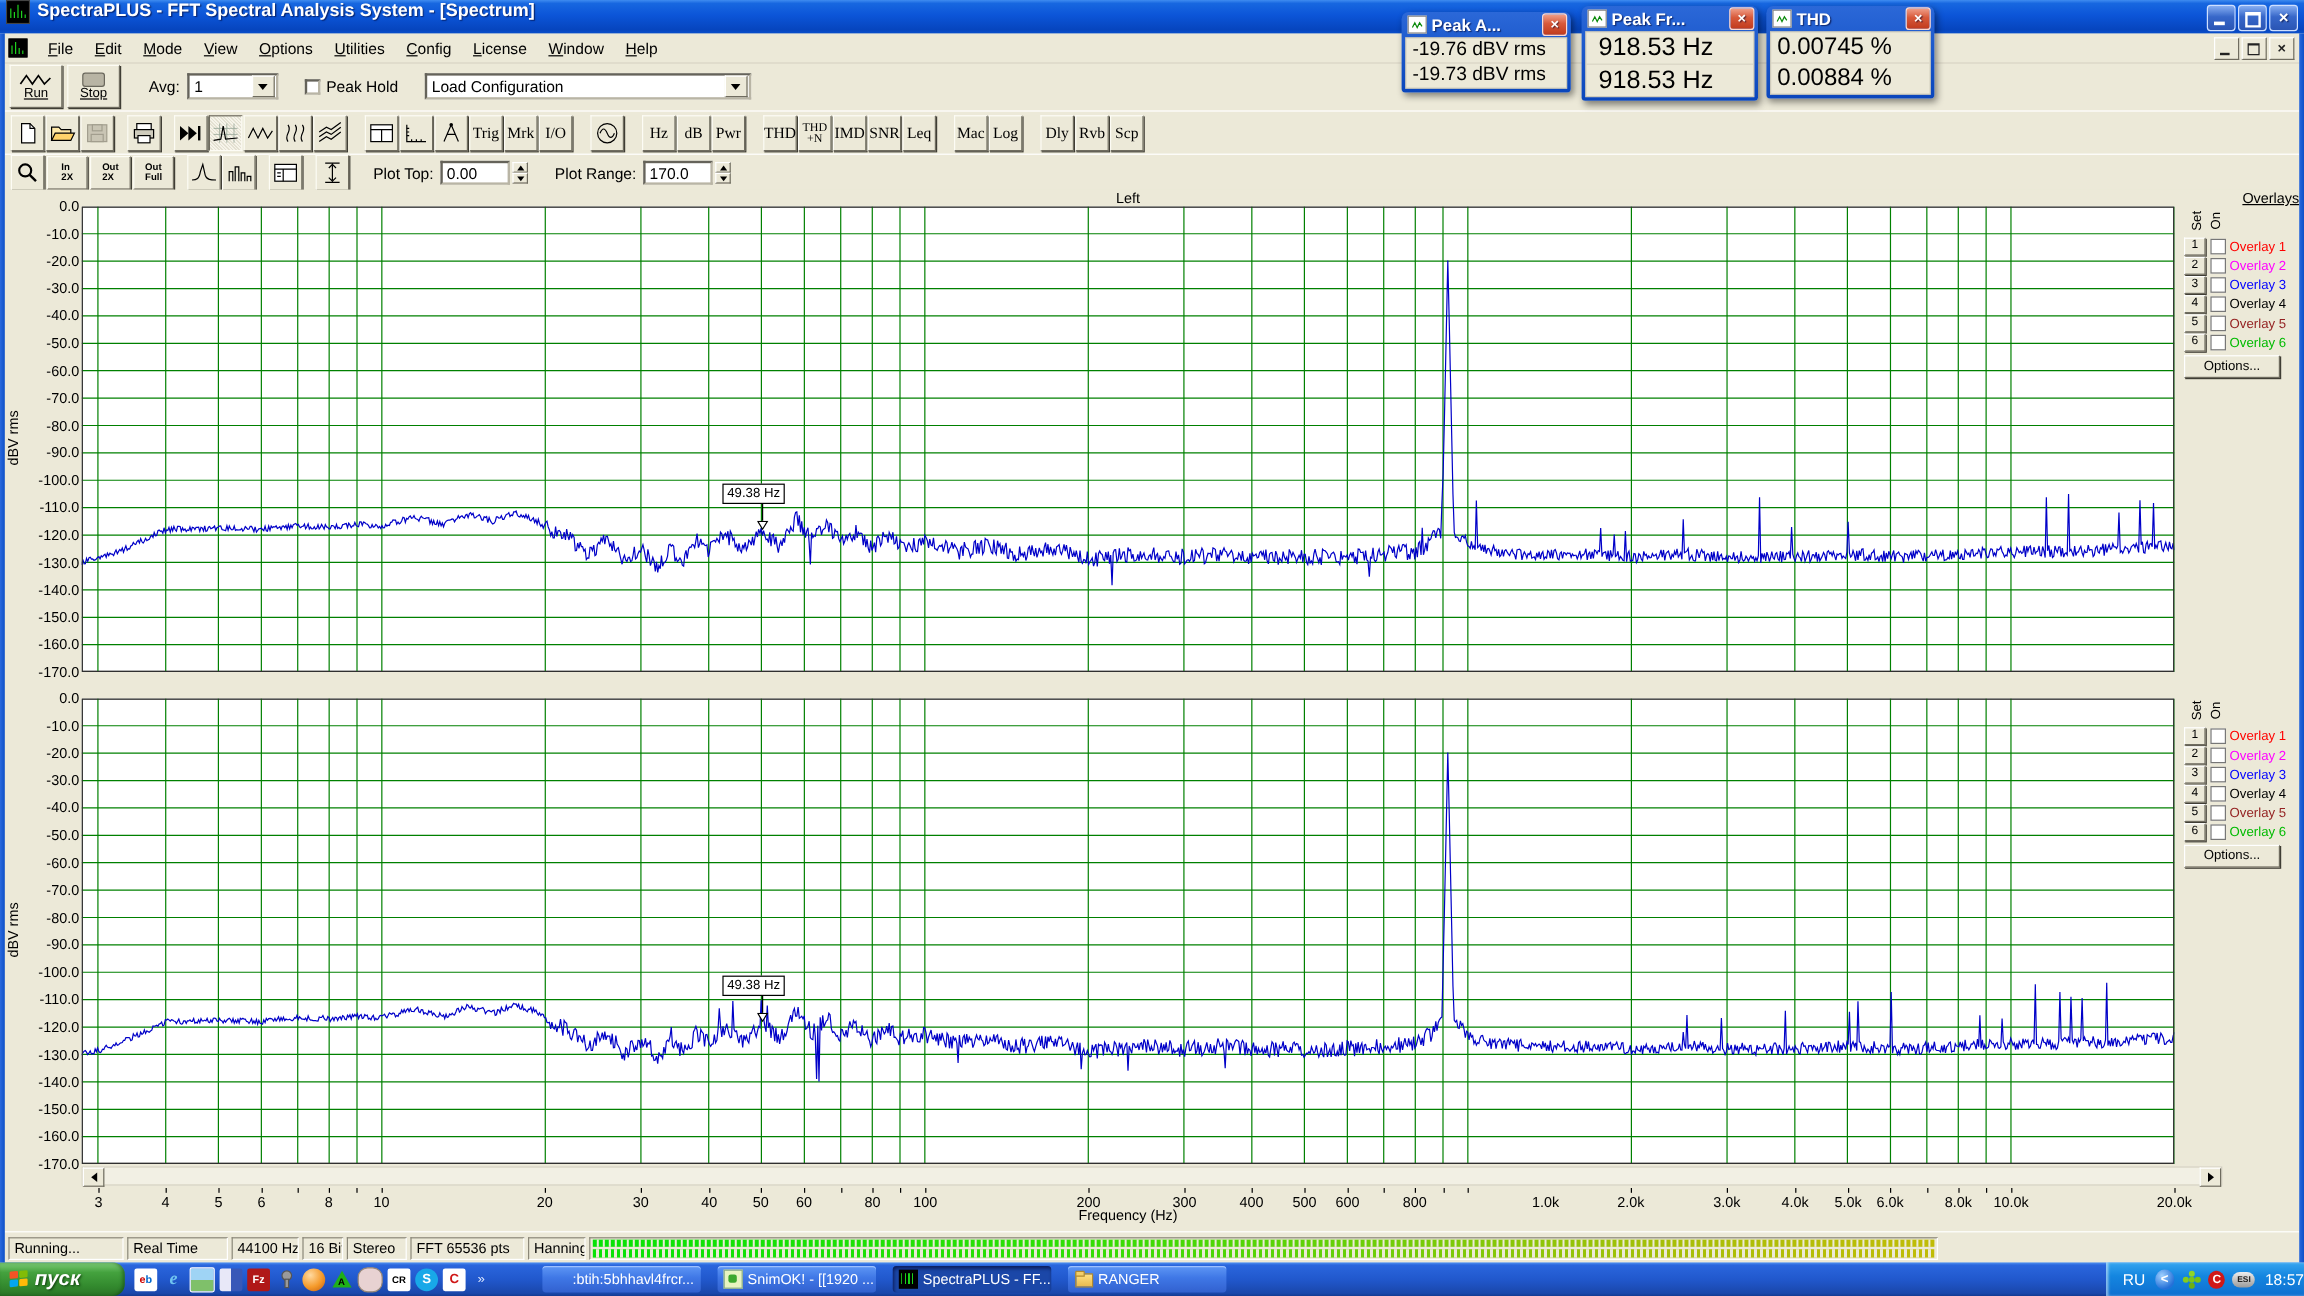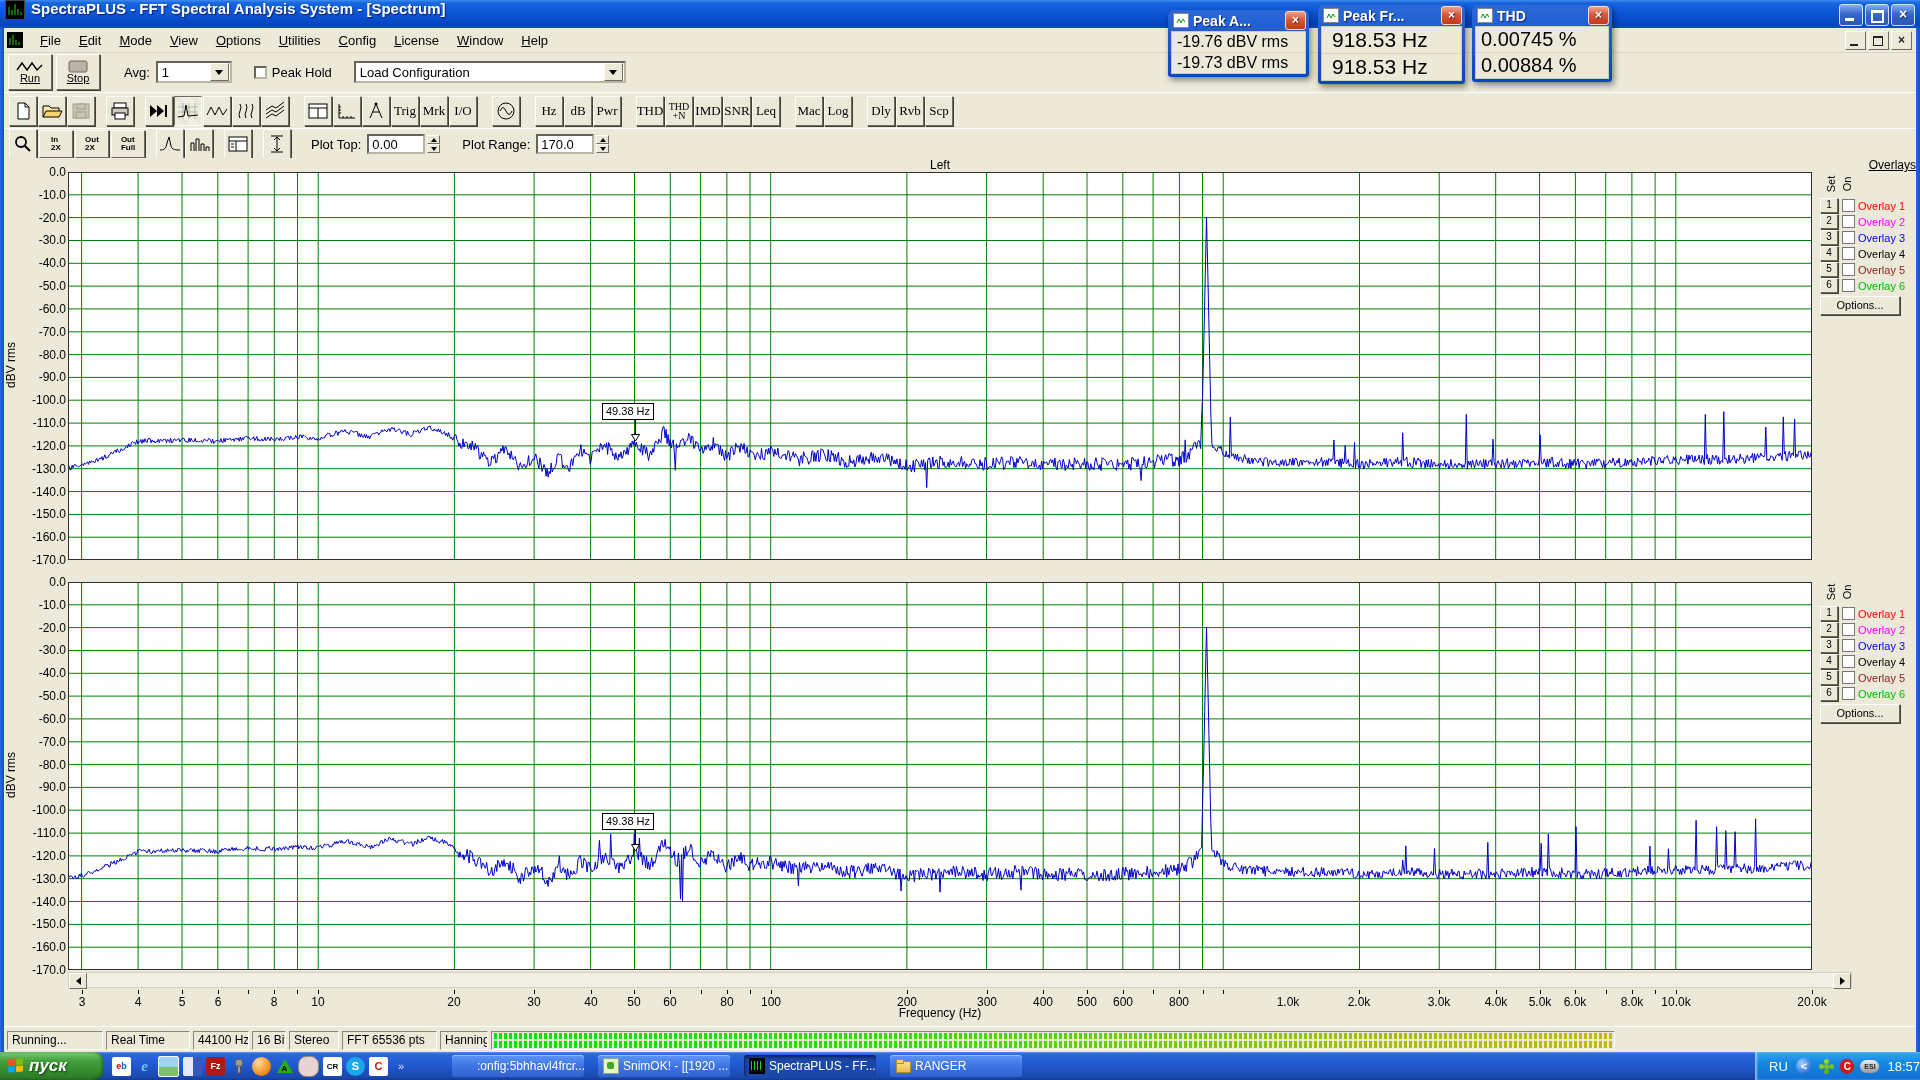--- a/index.html
+++ b/index.html
@@ -828,21 +828,21 @@
           <span style="position:absolute;font-size:8px;color:#000;margin-top:4px">A</span>
         </span>
       <span class="ql" style="background:#e8d2d2;border-radius:40%;border:1px solid #987"></span>
       <span class="ql" style="background:#fff;color:#000;font-size:8px">CR</span>
       <span class="ql" style="background:#18a8e8;color:#fff;border-radius:50%;font-size:11px">S</span>
       <span class="ql" style="background:#fff;color:#d01818;font-size:11px">C</span>
       <span class="chev">»</span>
     </div>
     <span id="taskbuttons"><div class="task" style="left: 452px; width: 132px;">
           <span class="ticon ic-firefox"></span>
-          <span>:onfig:5bhhavl4frcr...</span>
+          <span>:btih:5bhhavl4frcr...</span>
         </div><div class="task" style="left: 598px; width: 132px;">
           <span class="ticon ic-snimok"></span>
           <span>SnimOK! - [[1920 ...</span>
         </div><div class="task active" style="left: 744px; width: 132px;">
           <span class="ticon ic-spectraplus"></span>
           <span>SpectraPLUS - FF...</span>
         </div><div class="task" style="left: 890px; width: 132px;">
           <span class="ticon ic-folder"></span>
           <span>RANGER</span>
         </div></span>

